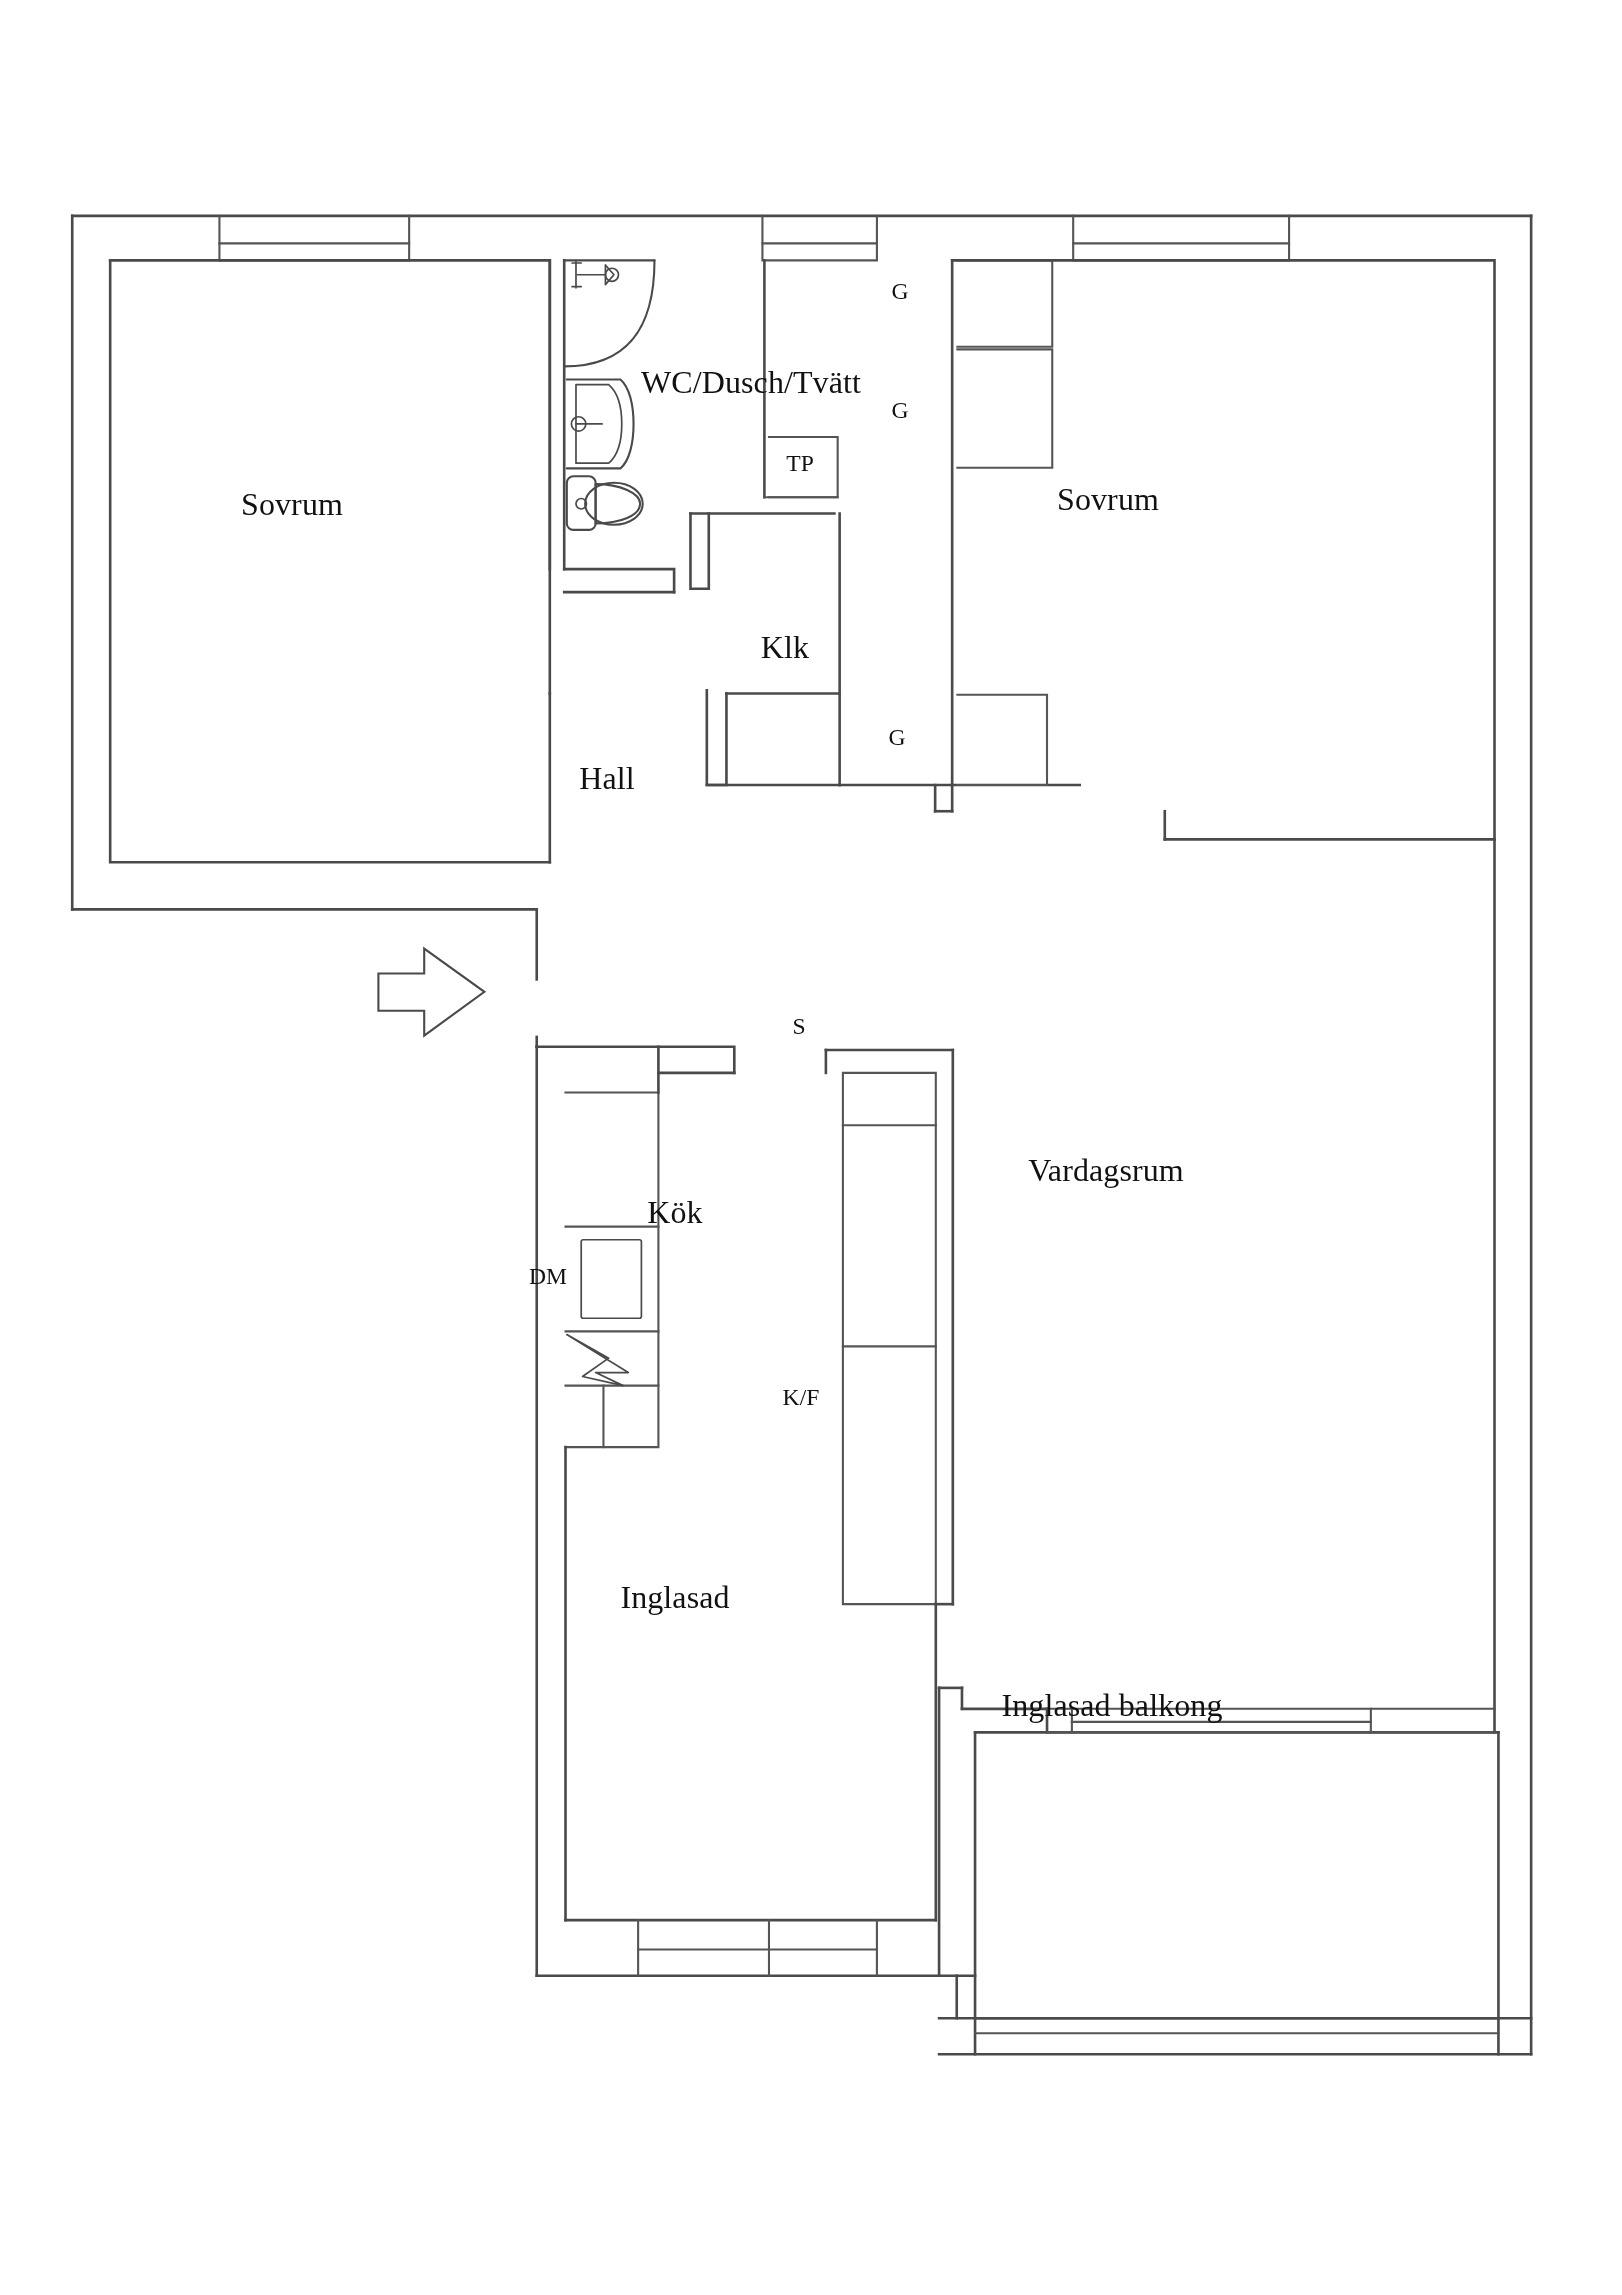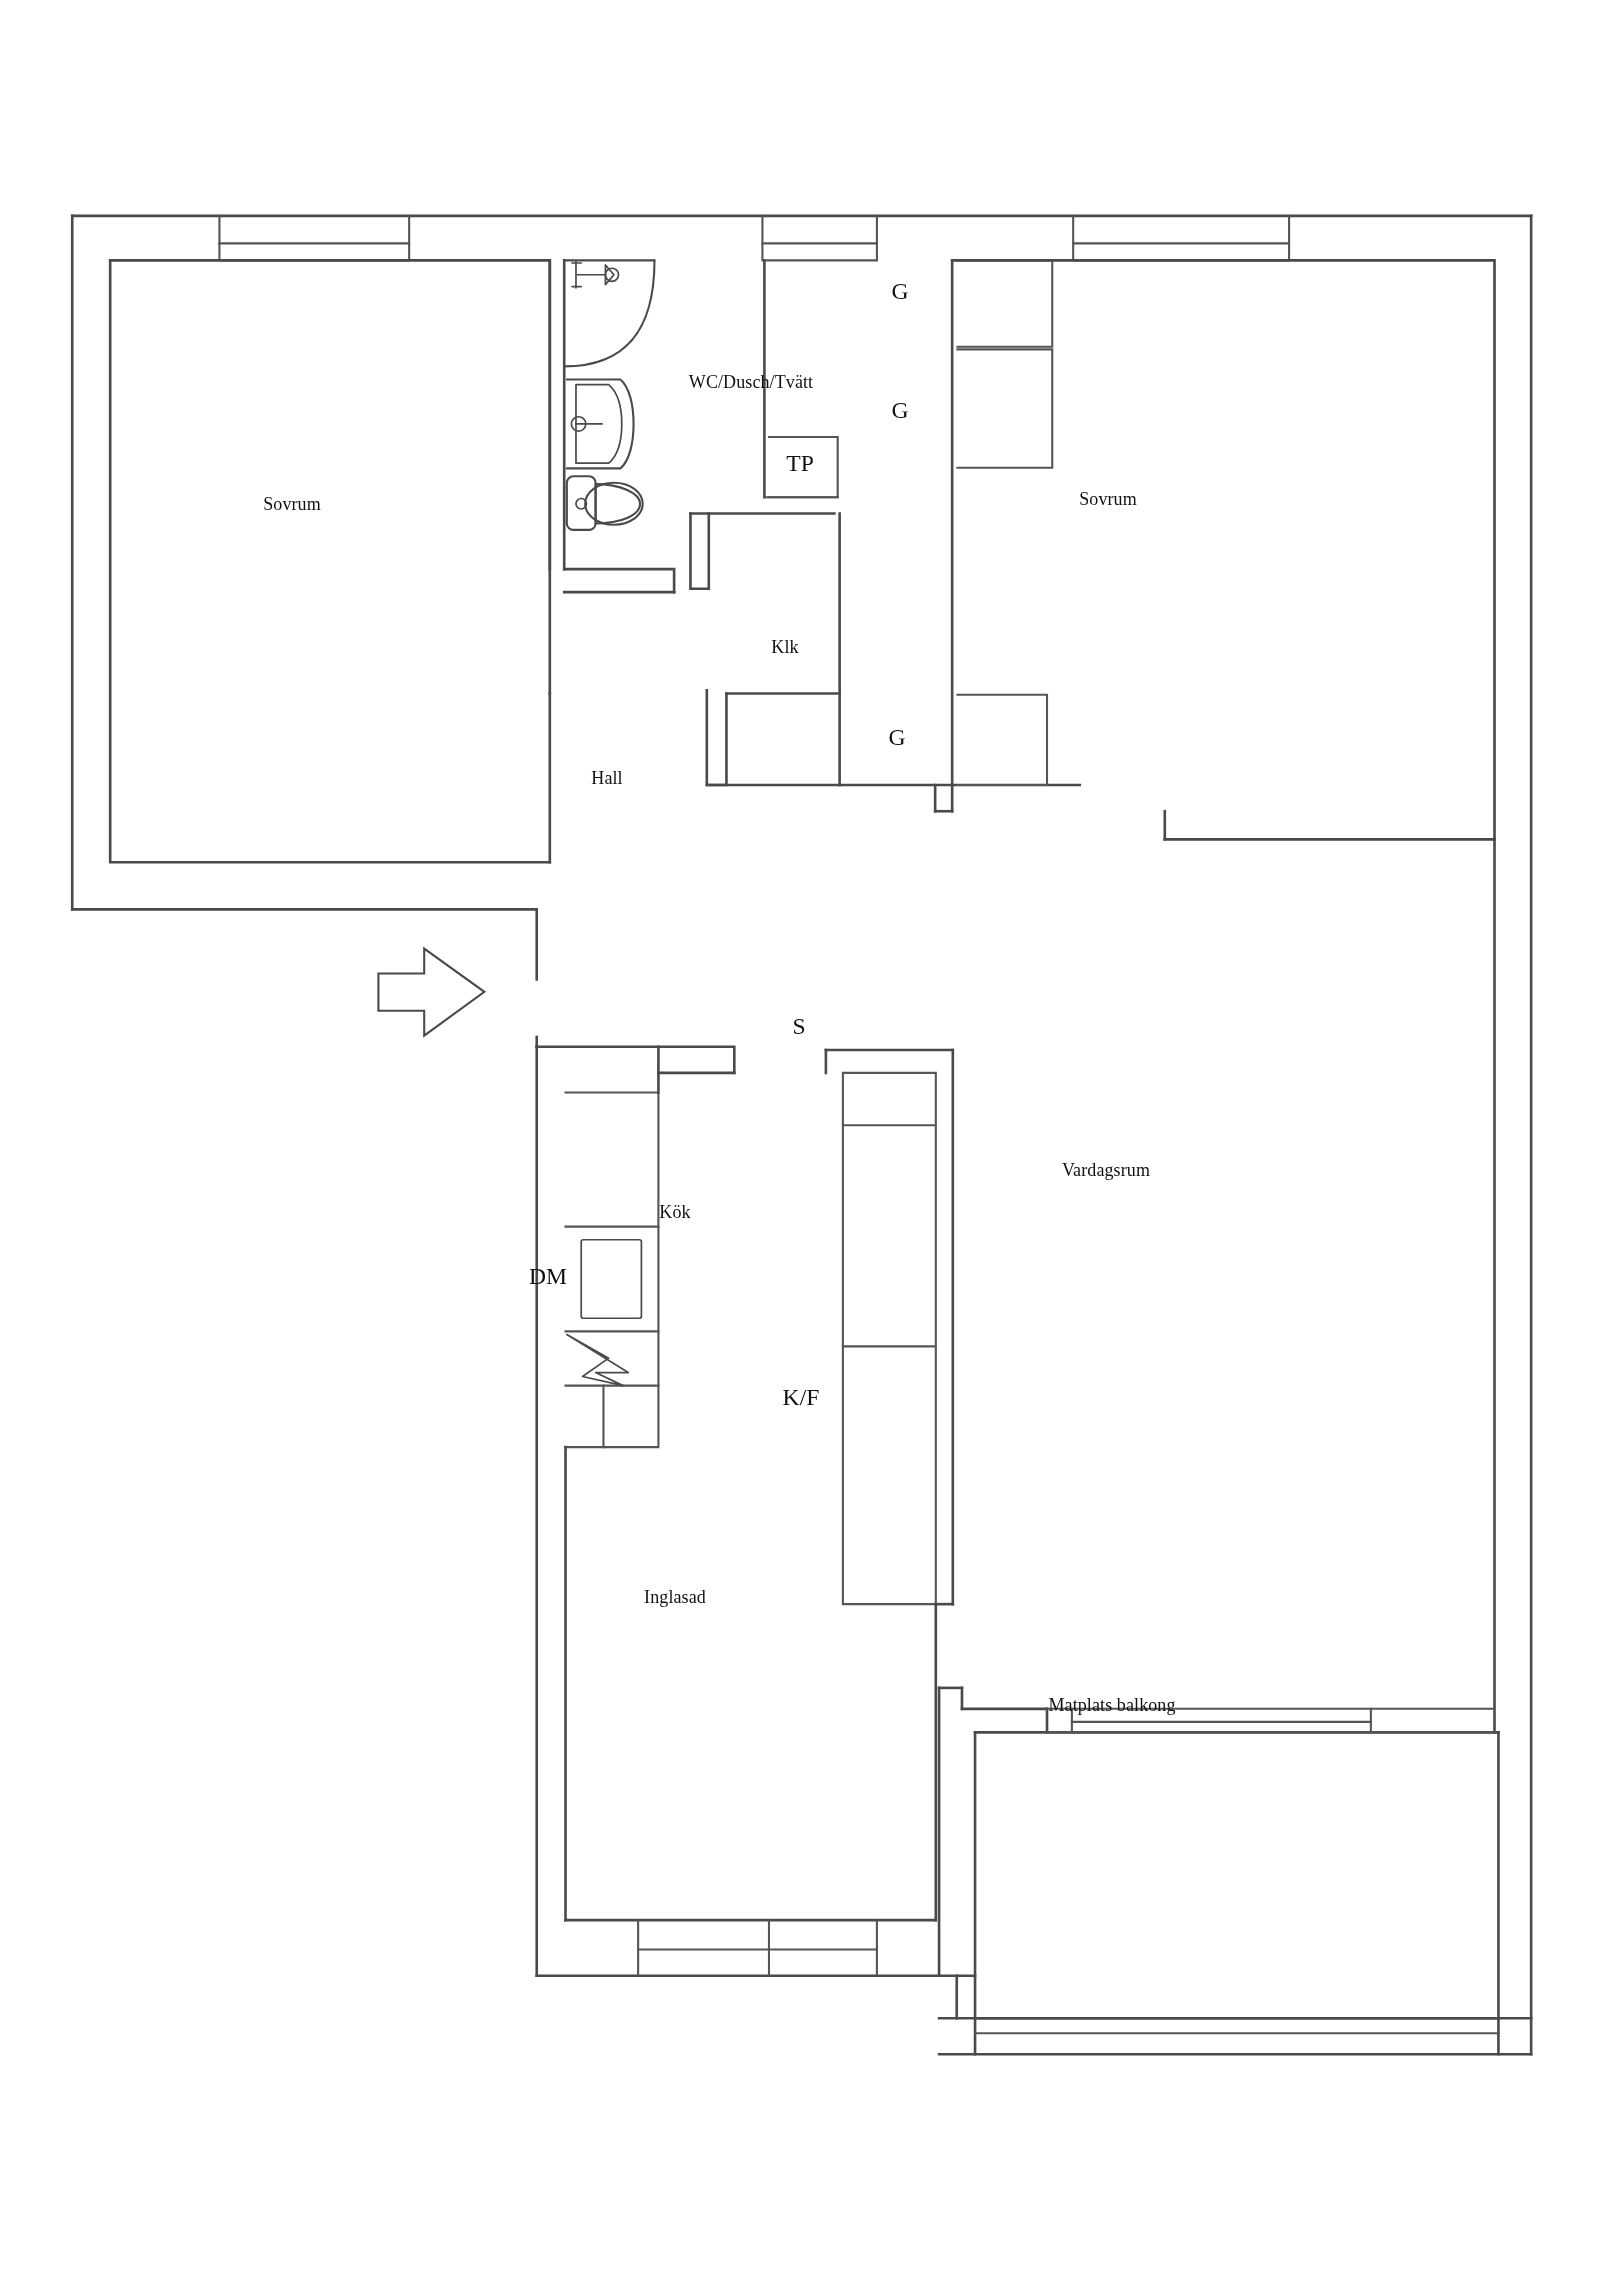--- a/index.html
+++ b/index.html
@@ -62,21 +62,21 @@
   }
   .room-label {
     position: absolute;
     color: #111111;
     font-family: "Liberation Serif", "DejaVu Serif", serif;
     font-weight: 400;
     white-space: nowrap;
     transform: translate(-50%, -50%);
     letter-spacing: 0.1px;
   }
-  .lbl-lg { font-size: 18px; }
+  .lbl-lg { font-size: 32px; }
   .lbl-md { font-size: 23.6px; }
 </style>
 </head>
 <body>
 
 <div id="plan-wrap">
 
   <svg id="floorplan-svg" viewBox="0 0 2480 3508" xmlns="http://www.w3.org/2000/svg">
 
     <g>
@@ -288,21 +288,21 @@
   <div class="room-label lbl-lg" style="left:607px; top:746px;margin-top:32px;">Hall</div>
 
   <div class="room-label lbl-lg" style="left:785px; top:647px;">Klk</div>
 
   <div class="room-label lbl-lg" style="left:675px; top:1212px;font-family:Liberation Serif, serif;">Kök</div>
 
   <div class="room-label lbl-lg" style="left:1106px; top:1170px;">Vardagsrum</div>
 
   <div class="room-label lbl-lg" style="left:675px; top:1597px;">Inglasad</div>
 
-  <div class="room-label lbl-lg" style="left:1112px; top:1705px;">Matplats balkong</div>
+  <div class="room-label lbl-lg" style="left:1112px; top:1705px;">Inglasad balkong</div>
 
   <div class="room-label lbl-md" style="left:900px; top:291px;">G</div>
 
   <div class="room-label lbl-md" style="left:900px; top:410px;">G</div>
 
   <div class="room-label lbl-md" style="left:897px; top:737px;">G</div>
 
   <div class="room-label lbl-md" style="left:800px; top:463px;">TP</div>
 
   <div class="room-label lbl-md" style="left:548px; top:1260px;margin-top:16px;">DM</div>

